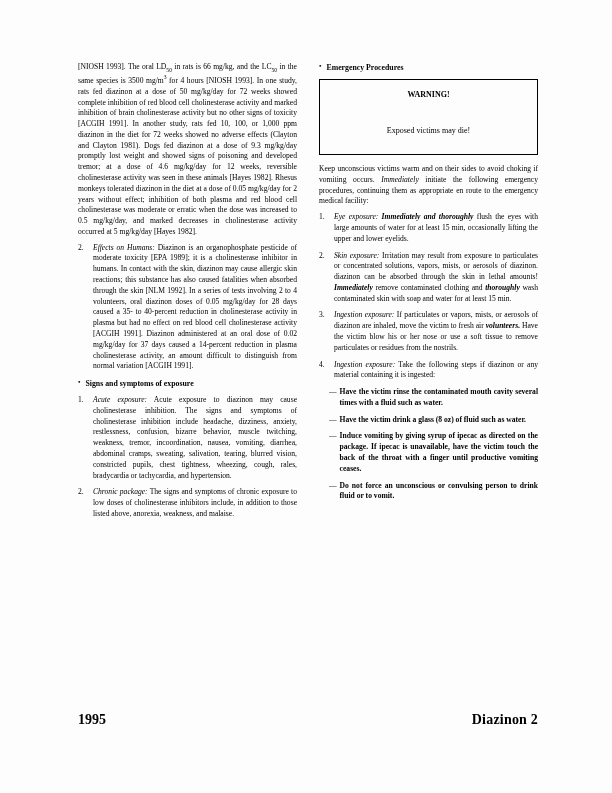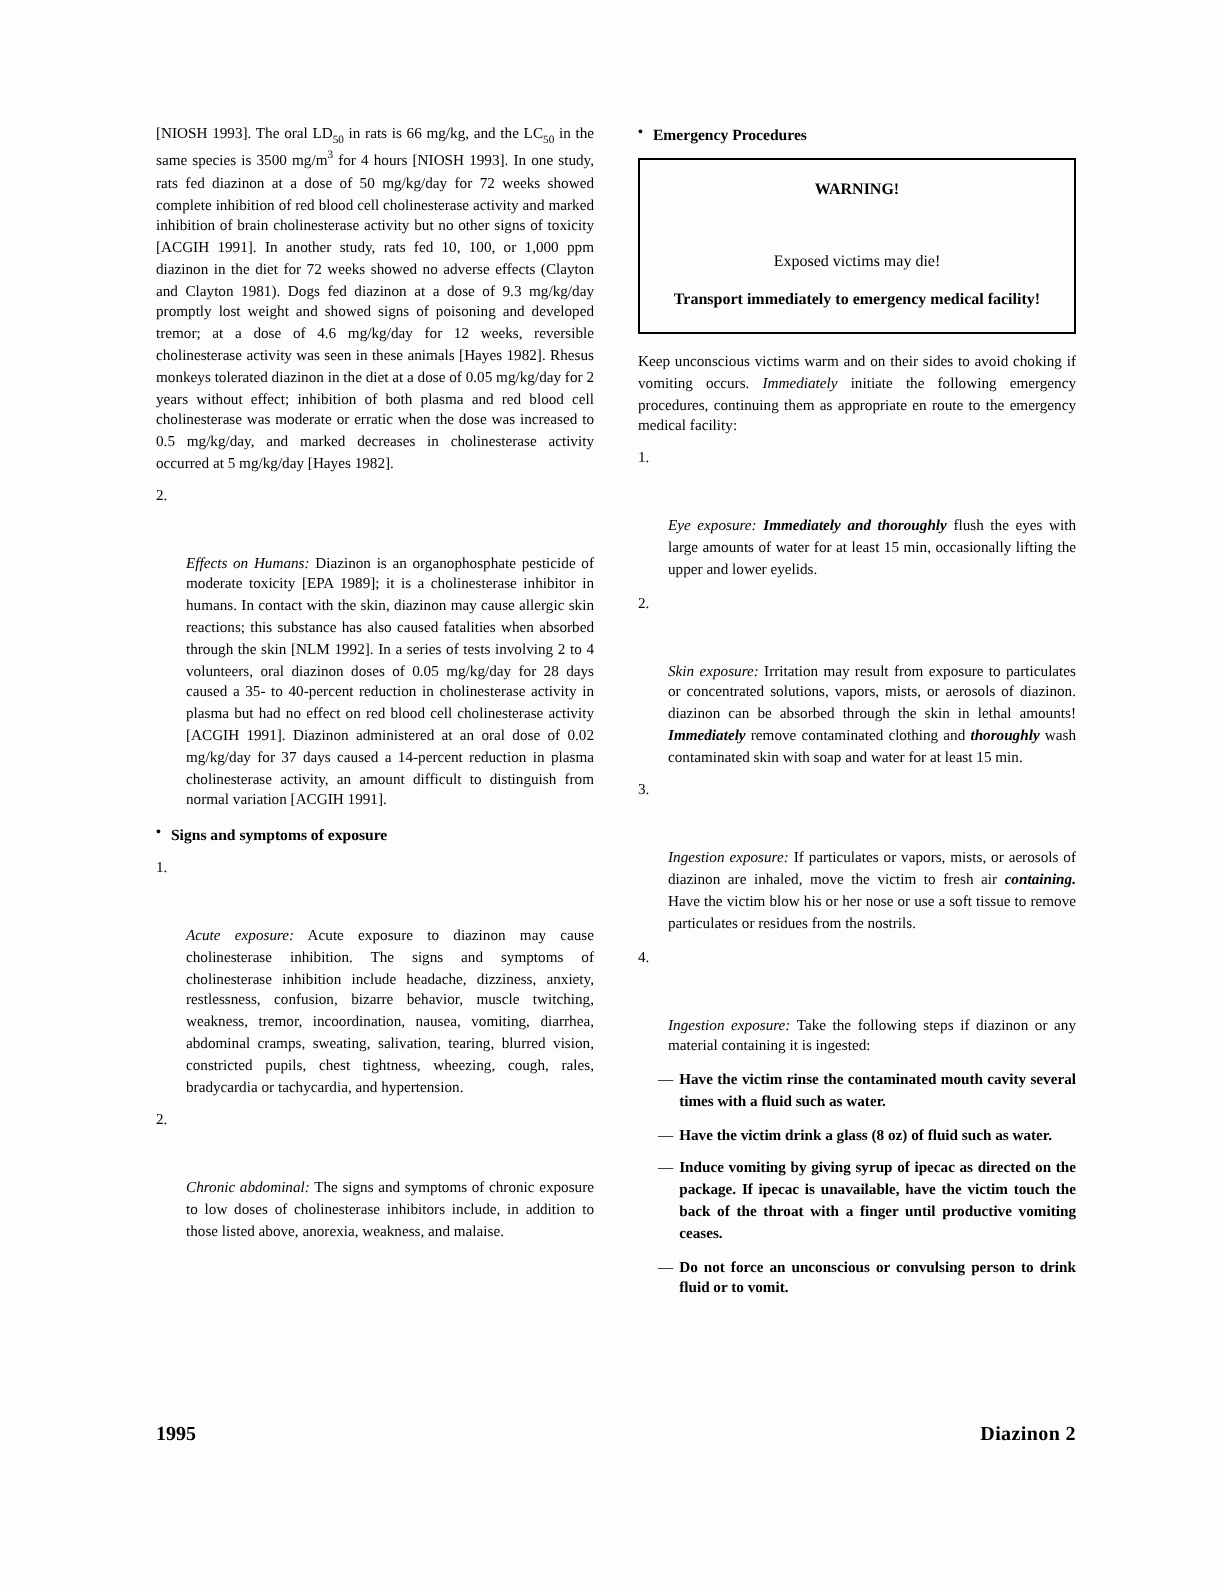--- a/index.html
+++ b/index.html
@@ -68,21 +68,20 @@
     margin-bottom: 6px;
   }
   .num {
     width: 11px;
     flex: 0 0 11px;
     text-align: left;
   }
   .li-body {
     flex: 1 1 auto;
     text-align: justify;
-    margin-top: 34px;
   }
   .ital { font-style: italic; }
   .bold { font-weight: bold; }
   .sub { font-size: 5.6px; vertical-align: sub; }
   .sup { font-size: 5.6px; vertical-align: super; }
 
   .warning-box {
     border: 1px solid #000;
     padding: 9px 8px 10px 8px;
     text-align: center;
@@ -108,21 +107,21 @@
   .dash {
     flex: 0 0 7px;
   }
   .footer {
     position: absolute;
     left: 78px;
     right: 74px;
     top: 712px;
     display: flex;
     justify-content: space-between;
-    font-size: 10px;
+    font-size: 14px;
     font-weight: bold;
   }
   .footer .right { letter-spacing: 0.2px; }
   .indent-body { text-align: justify; font-weight: bold; }
 </style>
 </head>
 <body>
 
 <div class="page">
   <div class="content">
@@ -146,57 +145,56 @@
           <span>Signs and symptoms of exposure</span>
         </div>
 
         <ul class="numlist">
           <li>
             <span class="num">1.</span>
             <span class="li-body"><span class="ital">Acute exposure:</span> <span>Acute exposure to diazinon may cause cholinesterase inhibition. The signs and symptoms of cholinesterase inhibition include headache, dizziness, anxiety, restlessness, confusion, bizarre behavior, muscle twitching, weakness, tremor, incoordination, nausea, vomiting, diarrhea, abdominal cramps, sweating, salivation, tearing, blurred vision, constricted pupils, chest tightness, wheezing, cough, rales, bradycardia or tachycardia, and hypertension.</span></span>
           </li>
           <li>
             <span class="num">2.</span>
-            <span class="li-body"><span class="ital">Chronic abdominal:</span> <span>The signs and symptoms of chronic exposure to low doses of cholinesterase inhibitors include, in addition to those listed above, anorexia, weakness, and malaise.</span></span>
+            <span class="li-body"><span class="ital">Chronic package:</span> <span>The signs and symptoms of chronic exposure to low doses of cholinesterase inhibitors include, in addition to those listed above, anorexia, weakness, and malaise.</span></span>
           </li>
         </ul>
 
       </div>
 
       <div class="col">
 
         <div class="bullet-head">
           <span class="bullet-dot">•</span>
           <span>Emergency Procedures</span>
         </div>
 
         <div class="warning-box">
           <p class="w1">WARNING!</p>
           <p class="w2">Exposed victims may die!</p>
-          <p class="w3">Transport immediately to emergency medical facility!</p>
         </div>
 
         <p class="para">
           <span>Keep unconscious victims warm and on their sides to avoid choking if vomiting occurs.</span>
           <span class="ital">Immediately</span>
           <span>initiate the following emergency procedures, continuing them as appropriate en route to the emergency medical facility:</span>
         </p>
 
         <ul class="numlist">
           <li>
             <span class="num">1.</span>
             <span class="li-body"><span class="ital">Eye exposure:</span> <span class="ital bold">Immediately and thoroughly</span> <span>flush the eyes with large amounts of water for at least 15 min, occasionally lifting the upper and lower eyelids.</span></span>
           </li>
           <li>
             <span class="num">2.</span>
             <span class="li-body"><span class="ital">Skin exposure:</span> <span>Irritation may result from exposure to particulates or concentrated solutions, vapors, mists, or aerosols of diazinon. diazinon can be absorbed through the skin in lethal amounts!</span> <span class="ital bold">Immediately</span> <span>remove contaminated clothing and</span> <span class="ital bold">thoroughly</span> <span>wash contaminated skin with soap and water for at least 15 min.</span></span>
           </li>
           <li>
             <span class="num">3.</span>
-            <span class="li-body"><span class="ital">Ingestion exposure:</span> <span>If particulates or vapors, mists, or aerosols of diazinon are inhaled, move the victim to fresh air</span> <span class="ital bold">containing.</span> <span>Have the victim blow his or her nose or use a soft tissue to remove particulates or residues from the nostrils.</span></span>
+            <span class="li-body"><span class="ital">Ingestion exposure:</span> <span>If particulates or vapors, mists, or aerosols of diazinon are inhaled, move the victim to fresh air</span> <span class="ital bold">volunteers.</span> <span>Have the victim blow his or her nose or use a soft tissue to remove particulates or residues from the nostrils.</span></span>
           </li>
         </ul>
 
 
         <ul class="numlist">
           <li>
             <span class="num">4.</span>
             <span class="li-body"><span class="ital">Ingestion exposure:</span> <span>Take the following steps if diazinon or any material containing it is ingested:</span></span>
           </li>
         </ul>

